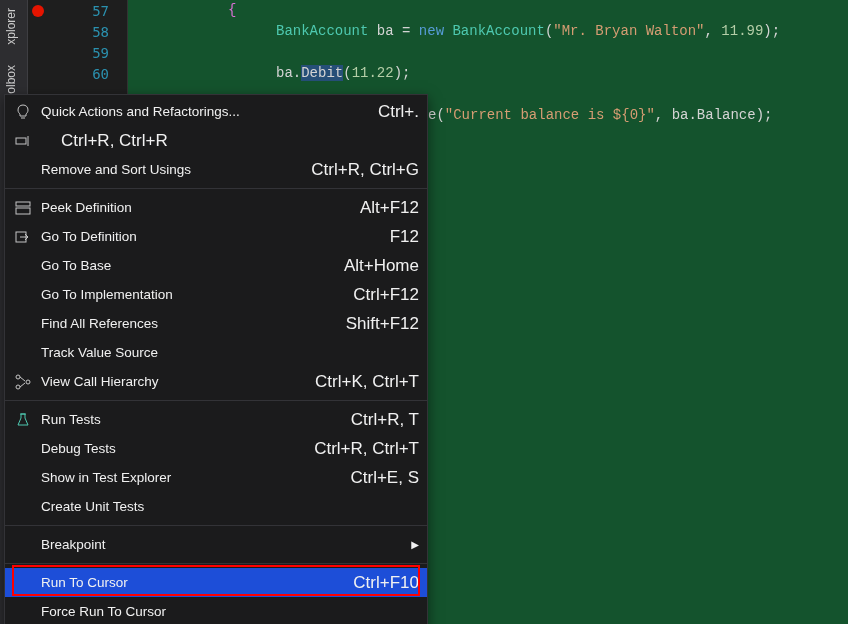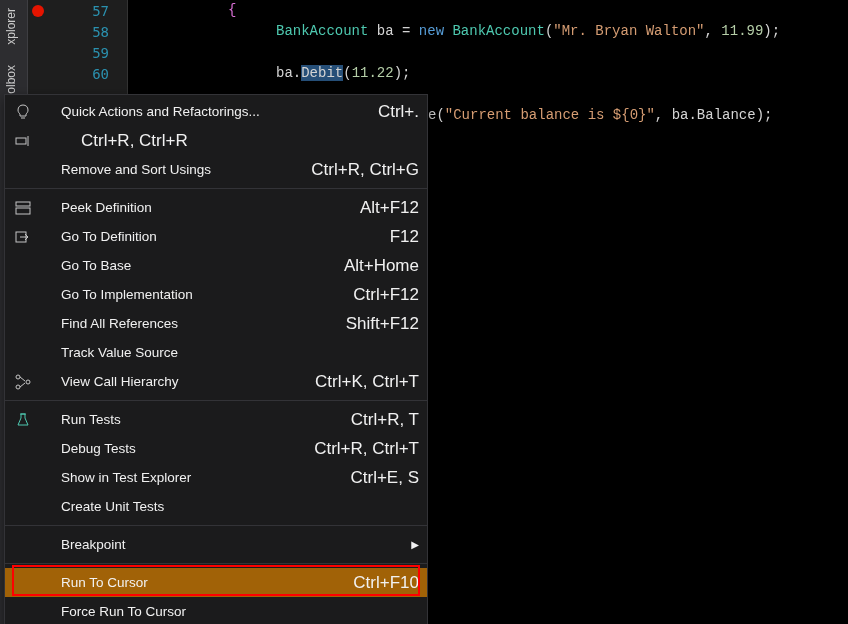--- a/index.html
+++ b/index.html
@@ -31,21 +31,21 @@
       cursor: pointer;
       text-align: center;
       transform: rotate(180deg);
     }
     .editor-area {
       position: absolute;
       left: 28px;
       top: 0;
       right: 0;
       bottom: 0;
-      background: #000000;
+      background: #14532d;
     }
     .gutter {
       position: absolute;
       left: 0;
       top: 0;
       width: 100px;
       height: 100%;
       background: #1e1e1e;
       border-right: 1px solid #333;
     }
@@ -105,24 +105,23 @@
       padding: 2px 0;
     }
     .menu-item {
       display: flex;
       align-items: center;
       height: 29px;
       padding: 0 8px 0 6px;
       color: #f1f1f1;
       font-size: 13.5px;
       cursor: default;
-      gap: 20px;
     }
     .menu-item.highlighted {
-      background: #a16207;
+      background: #1d4ed8;
     }
     .menu-icon {
       width: 24px;
       height: 20px;
       display: flex;
       align-items: center;
       justify-content: center;
       margin-right: 6px;
     }
     .menu-label {

